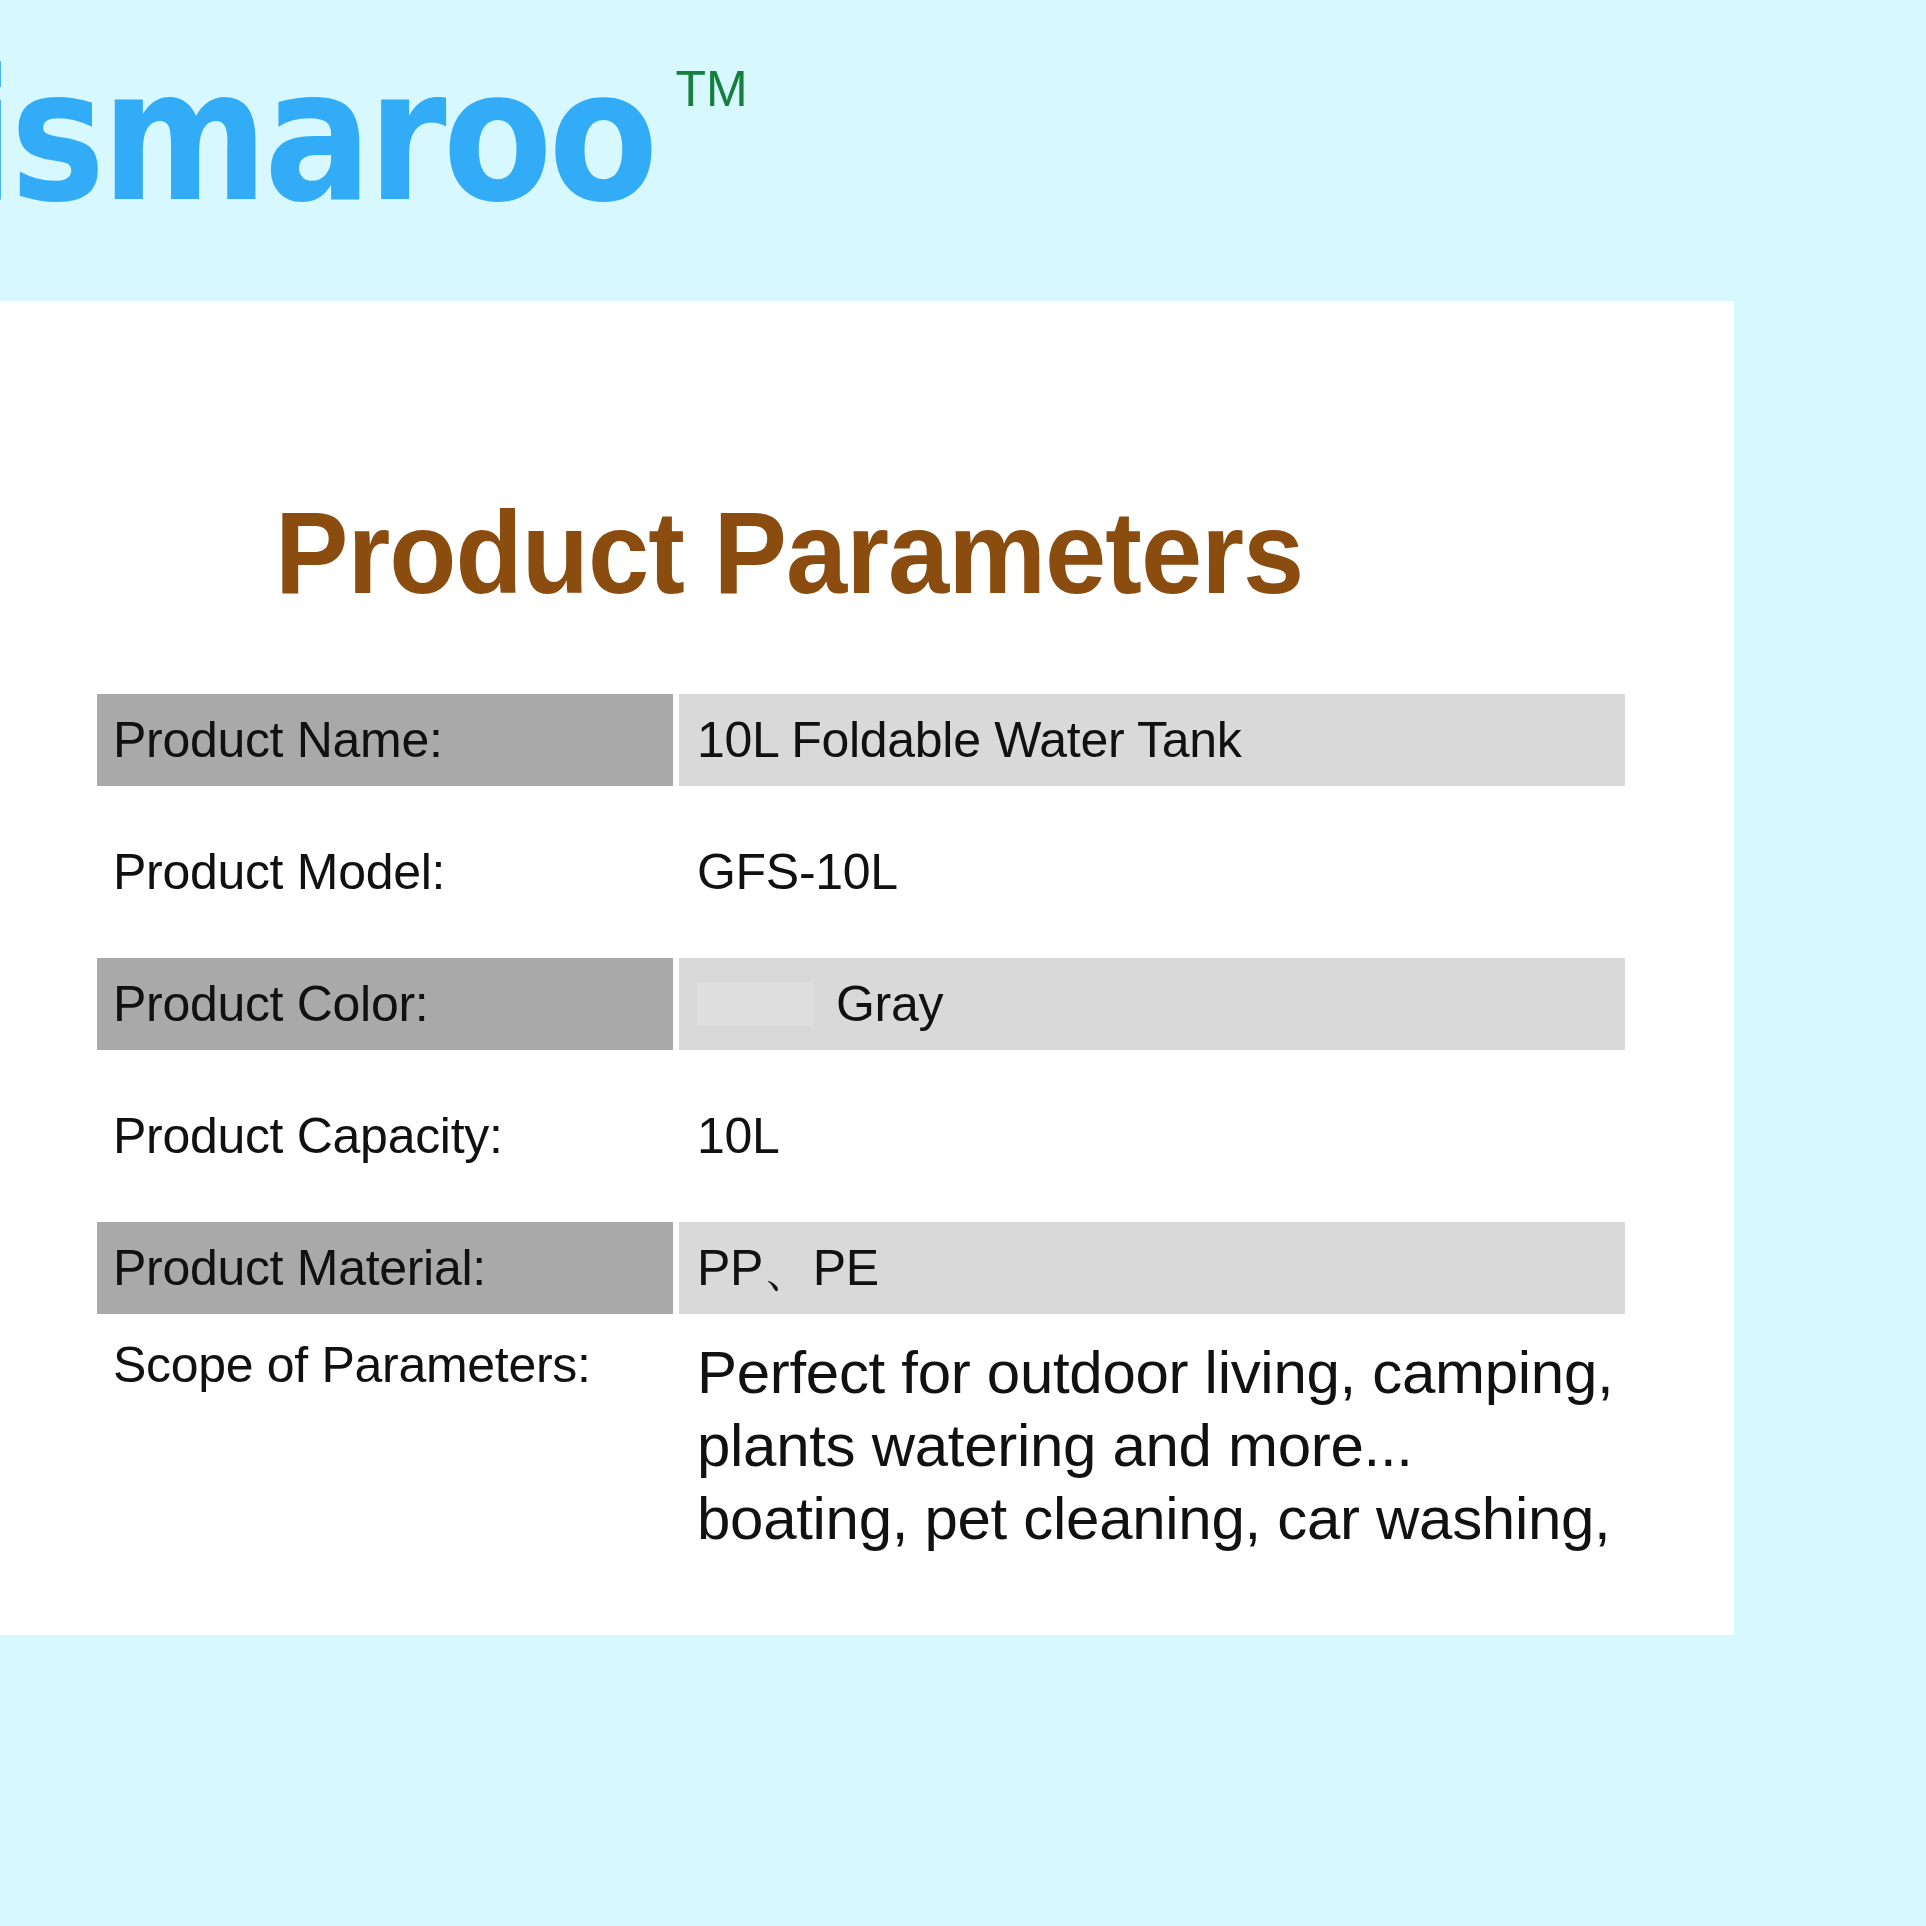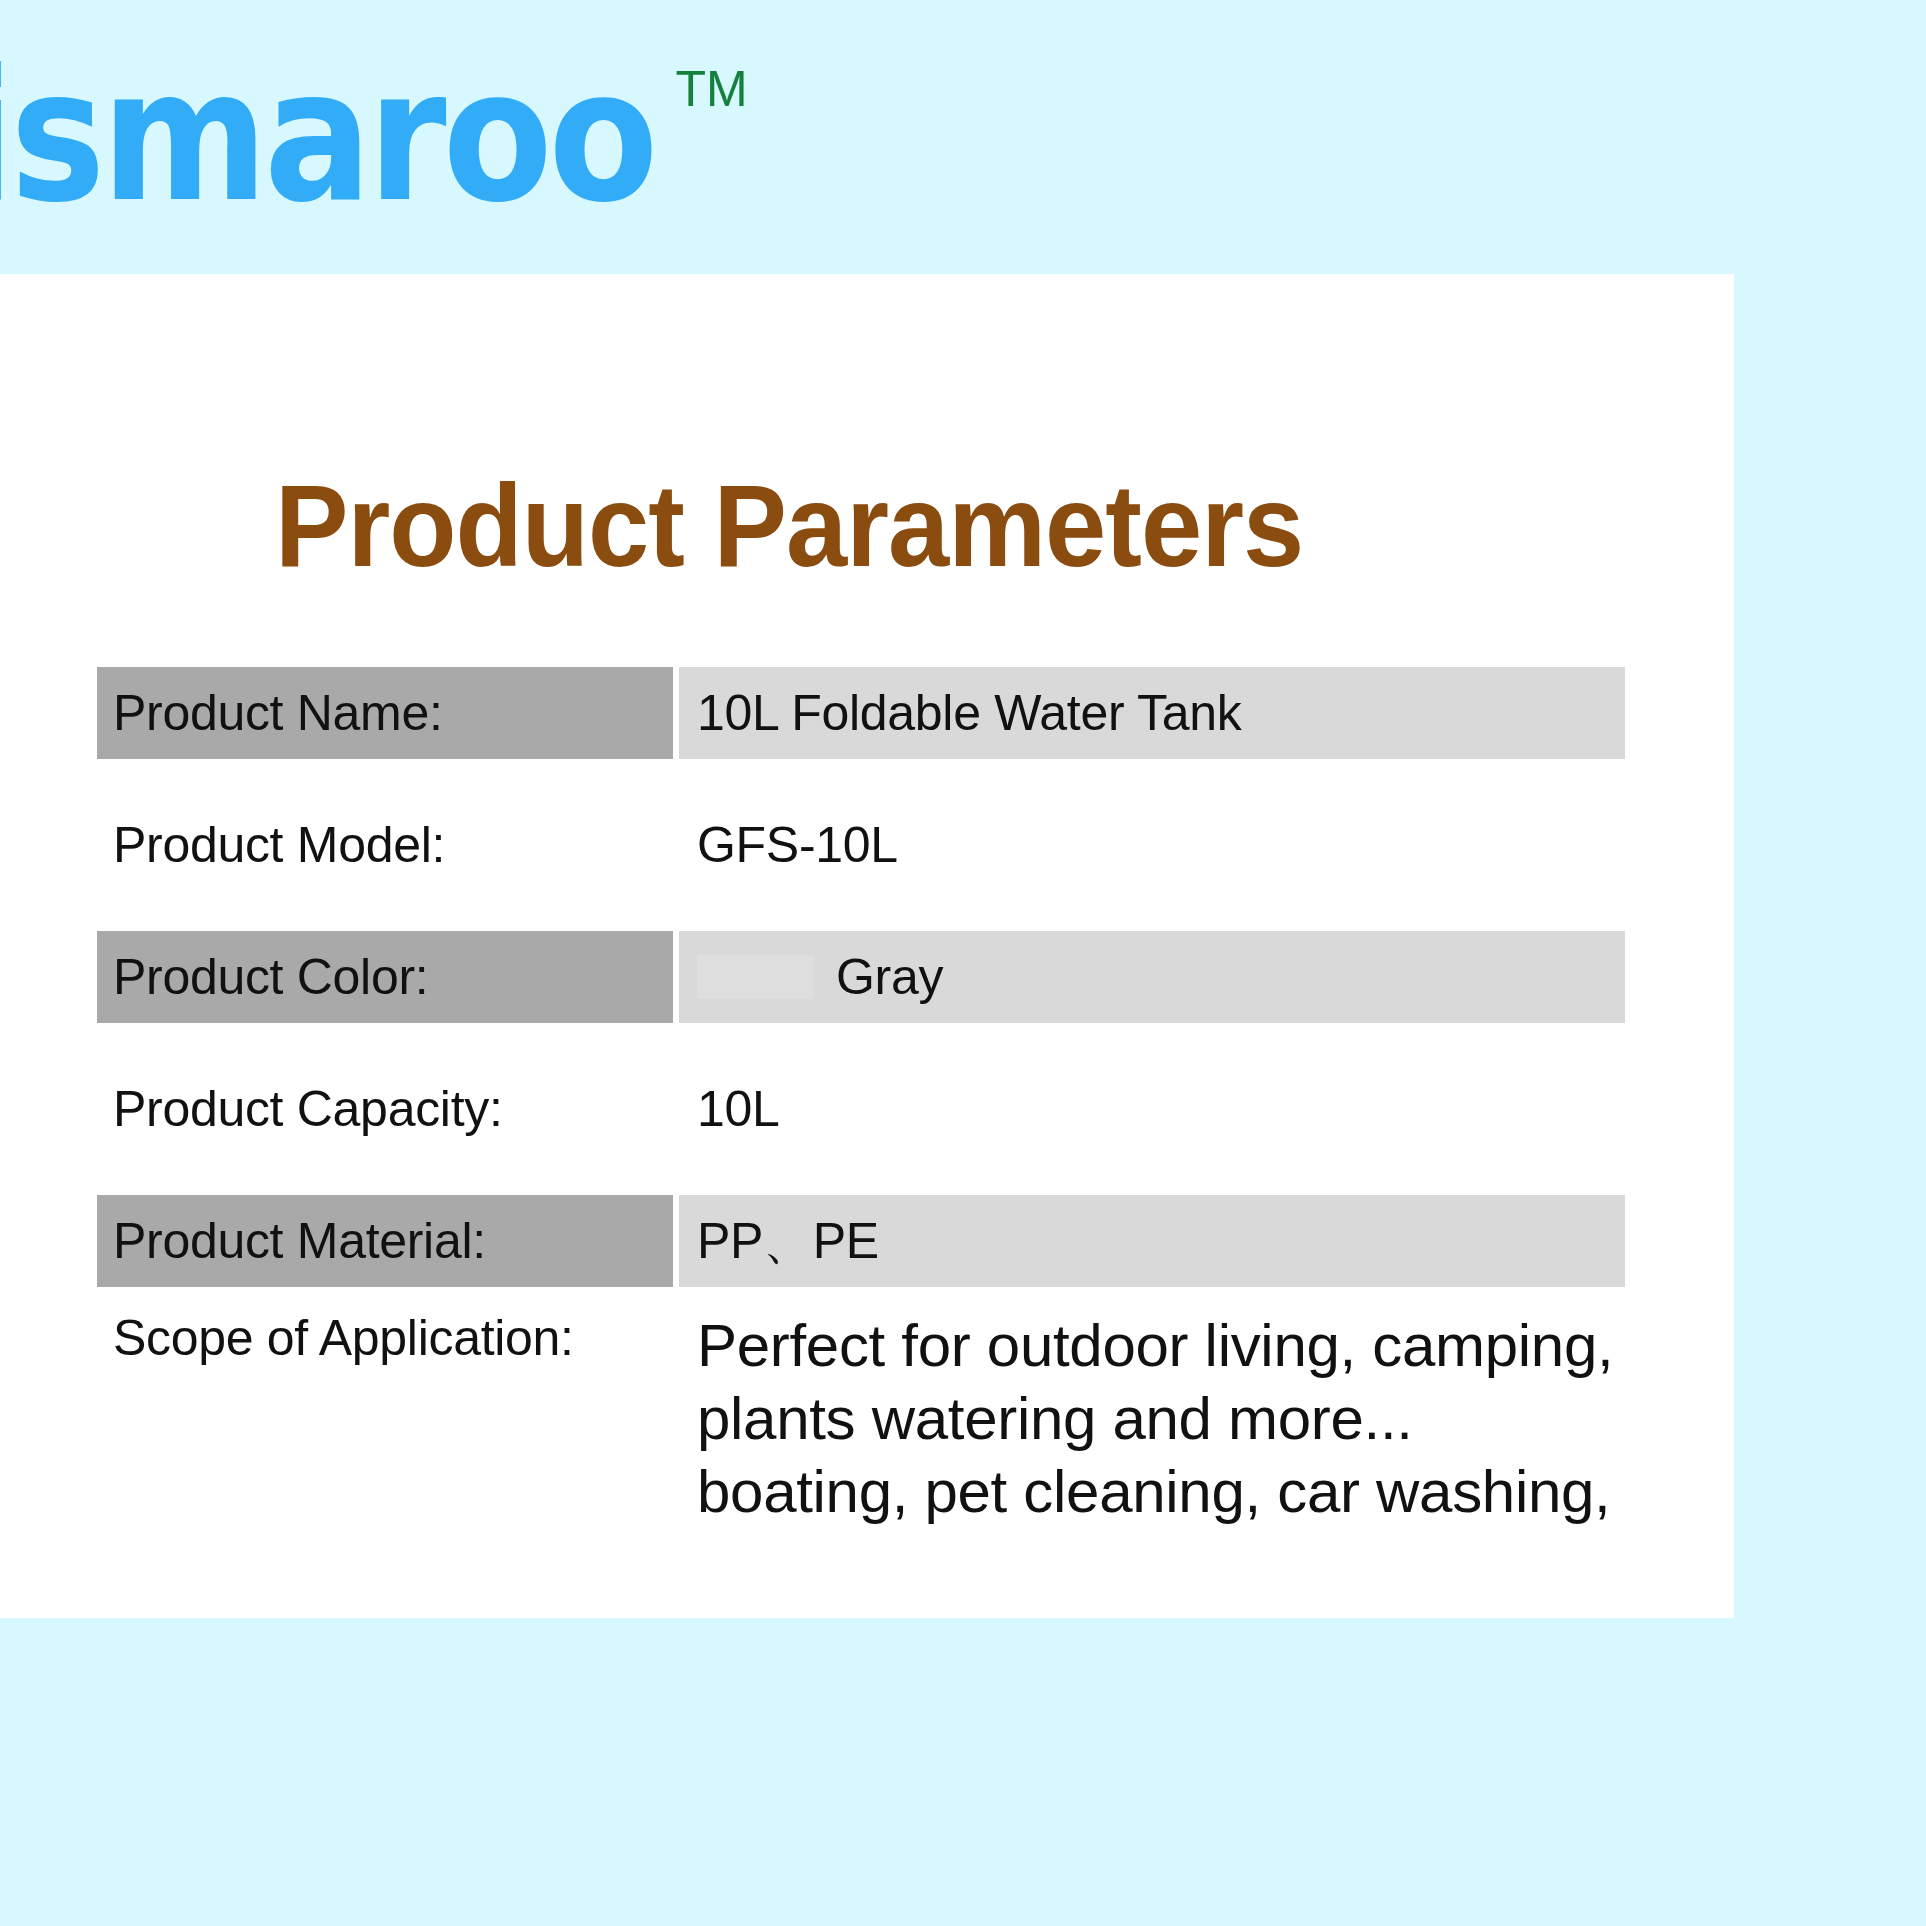--- a/index.html
+++ b/index.html
@@ -61,21 +61,21 @@
     font-size: 50px;
     font-weight: normal;
     color: #15803d;
     letter-spacing: 0px;
   }
 
   
   #content-card {
     position: absolute;
     left: 0;
-    top: 274px;
+    top: 301px;
     width: 1734px;
     height: 1344px;
     background: #ffffff;
   }
 
   
   #page-title {
     position: absolute;
     left: 275px;
     top: 115px;
@@ -235,21 +235,21 @@
       <div class="spec-label">Product Capacity:</div>
       <div class="spec-value">10L</div>
     </div>
 
     <div class="spec-row shaded">
       <div class="spec-label">Product Material:</div>
       <div class="spec-value">PP、PE</div>
     </div>
 
     <div id="scope-row">
-      <div id="scope-label">Scope of Application:</div>
+      <div id="scope-label">Scope of Parameters:</div>
       <div id="scope-value">
         <span class="scope-line">Perfect for outdoor living, camping,</span>
         <span class="scope-line">plants watering and more...</span>
         <span class="scope-line">boating, pet cleaning, car washing,</span>
       </div>
     </div>
 
   </div>
 </div>
 

